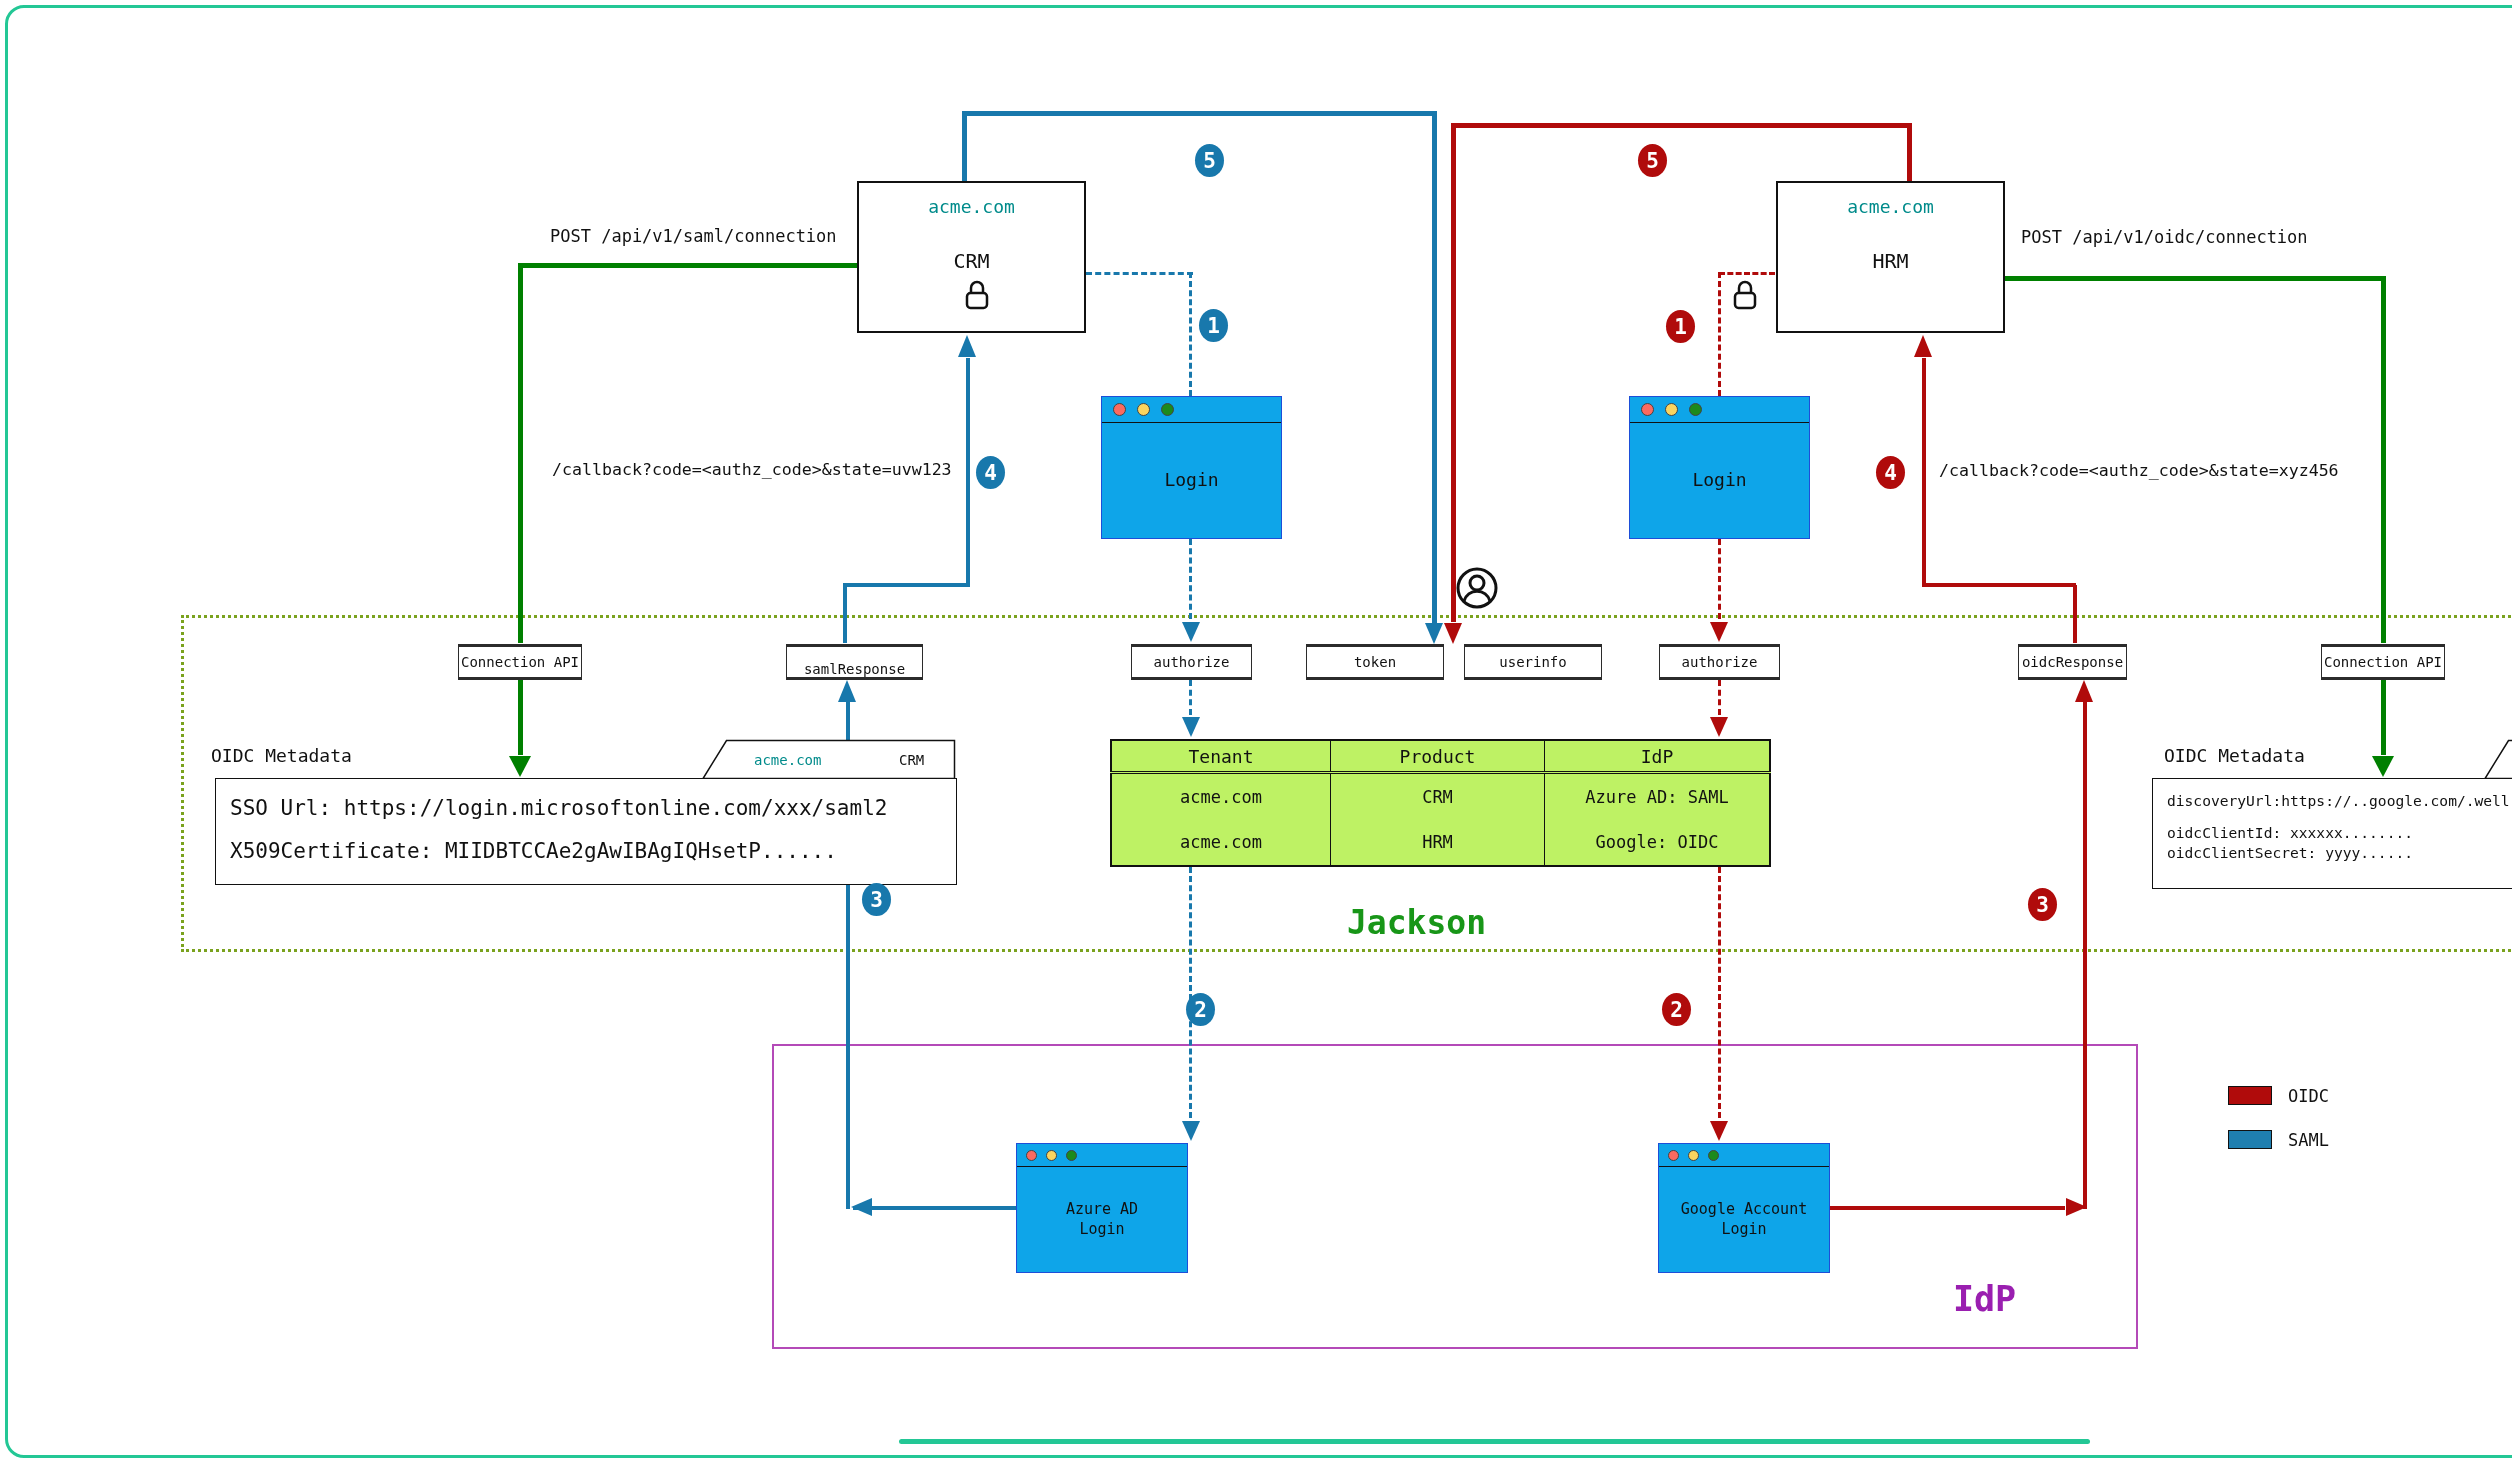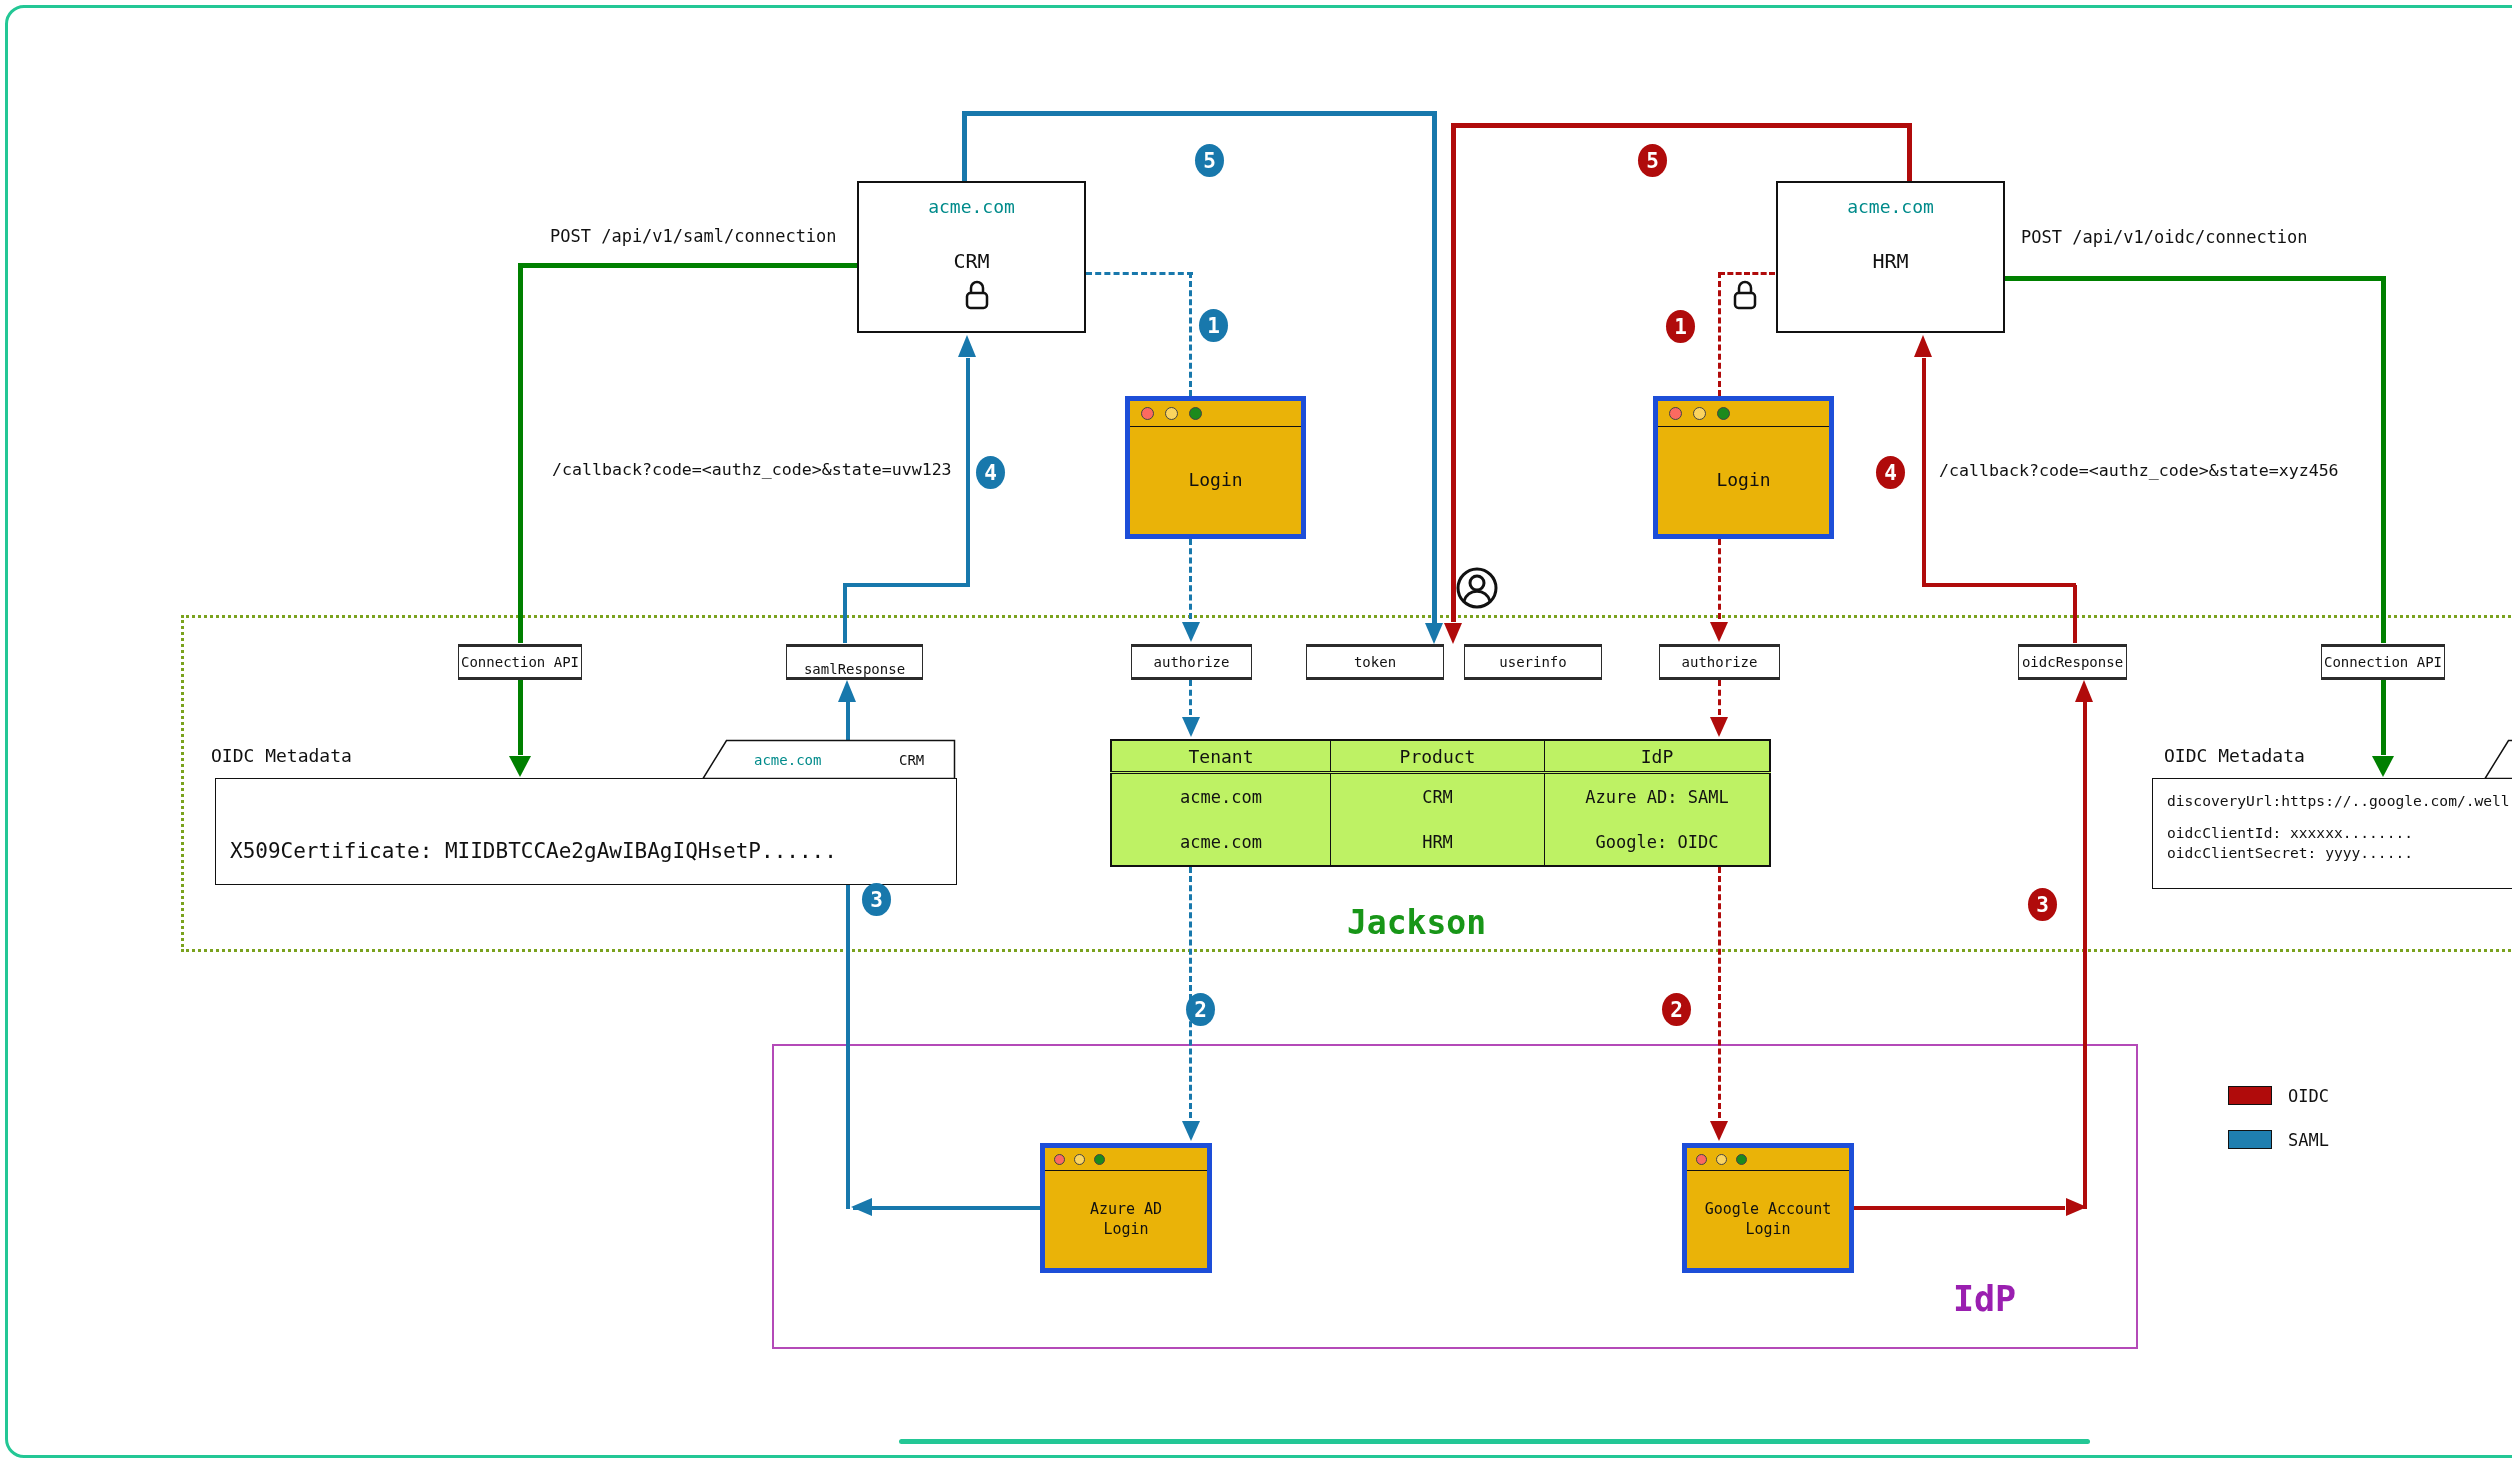--- a/index.html
+++ b/index.html
@@ -11,21 +11,21 @@
   .bottombar{left:899px;top:1439px;width:1191px;height:5px;background:#23c795;border-radius:3px;}
   
   .jackson-box{left:181px;top:615px;width:2642px;height:337px;border:3.5px dotted #7aa21e;}
   .idp-box{left:772px;top:1044px;width:1366px;height:305px;border:2px solid #b44ab8;}
   .group-label{font-weight:bold;}
   
   .app{background:#fff;border:2.5px solid #111;text-align:center;}
   .app .domain{position:absolute;left:0;right:0;top:13px;font-size:18px;color:#008b8b;}
   .app .name{position:absolute;left:0;right:0;top:50%;transform:translateY(-35%);font-size:20px;}
   
-  .win{background:#eab308;border:5px solid #1d4ed8;margin-left:24px;}
+  .win{background:#0ea5e9;border:1px solid #1d4ed8;}
   .win .bar{position:absolute;left:0;right:0;top:0;border-bottom:1.5px solid #111;display:flex;align-items:center;gap:11px;padding-left:11px;}
   .dot{border-radius:50%;border:1.5px solid #444;box-sizing:border-box;}
   .win .content{position:absolute;left:0;right:0;bottom:0;display:flex;flex-direction:column;align-items:center;justify-content:center;line-height:1.35;}
   
   .ep{top:644px;height:36px;background:#fff;border:1.5px solid #2b2b2b;border-top-width:3.5px;border-bottom-width:3.5px;
       display:flex;align-items:center;justify-content:center;font-size:14px;}
   
   .ln{position:absolute;}
   .dashv{width:0;border-left:3px dashed;}
   .dashh{height:0;border-top:3px dashed;}
@@ -208,20 +208,21 @@
   </table>
 </div>
 
 <div class="abs meta-title" style="left:211px;top:745px;">OIDC Metadata</div>
 <svg class="abs" style="left:701px;top:739px;" width="256" height="41" viewBox="0 0 510 82">
   <polygon points="50,3 506,3 506,79 3,79" fill="#fff" stroke="#111" stroke-width="3"></polygon>
 </svg>
 <div class="tabtext" style="left:754px;top:752px;color:#008b8b;">acme.com</div>
 <div class="tabtext" style="left:899px;top:752px;">CRM</div>
 <div class="abs meta-box" style="left:215px;top:778px;width:742px;height:107px;">
+  <div class="meta-line" style="top:17px;font-size:21px;">SSO Url: https://login.microsoftonline.com/xxx/saml2</div>
   <div class="meta-line" style="top:60px;font-size:21px;">X509Certificate: MIIDBTCCAe2gAwIBAgIQHsetP......</div>
 </div>
 
 <div class="abs meta-title" style="left:2164px;top:745px;">OIDC Metadata</div>
 <svg class="abs" style="left:2483px;top:739px;" width="300" height="41" viewBox="0 0 598 82">
   <polygon points="50,3 594,3 594,79 3,79" fill="#fff" stroke="#111" stroke-width="3"></polygon>
 </svg>
 
 <div class="abs meta-box" style="left:2152px;top:778px;width:629px;height:111px;">
   <div class="meta-line" style="top:13px;font-size:14.6px;">discoveryUrl:https://..google.com/.well-known/openid-configuration</div>

